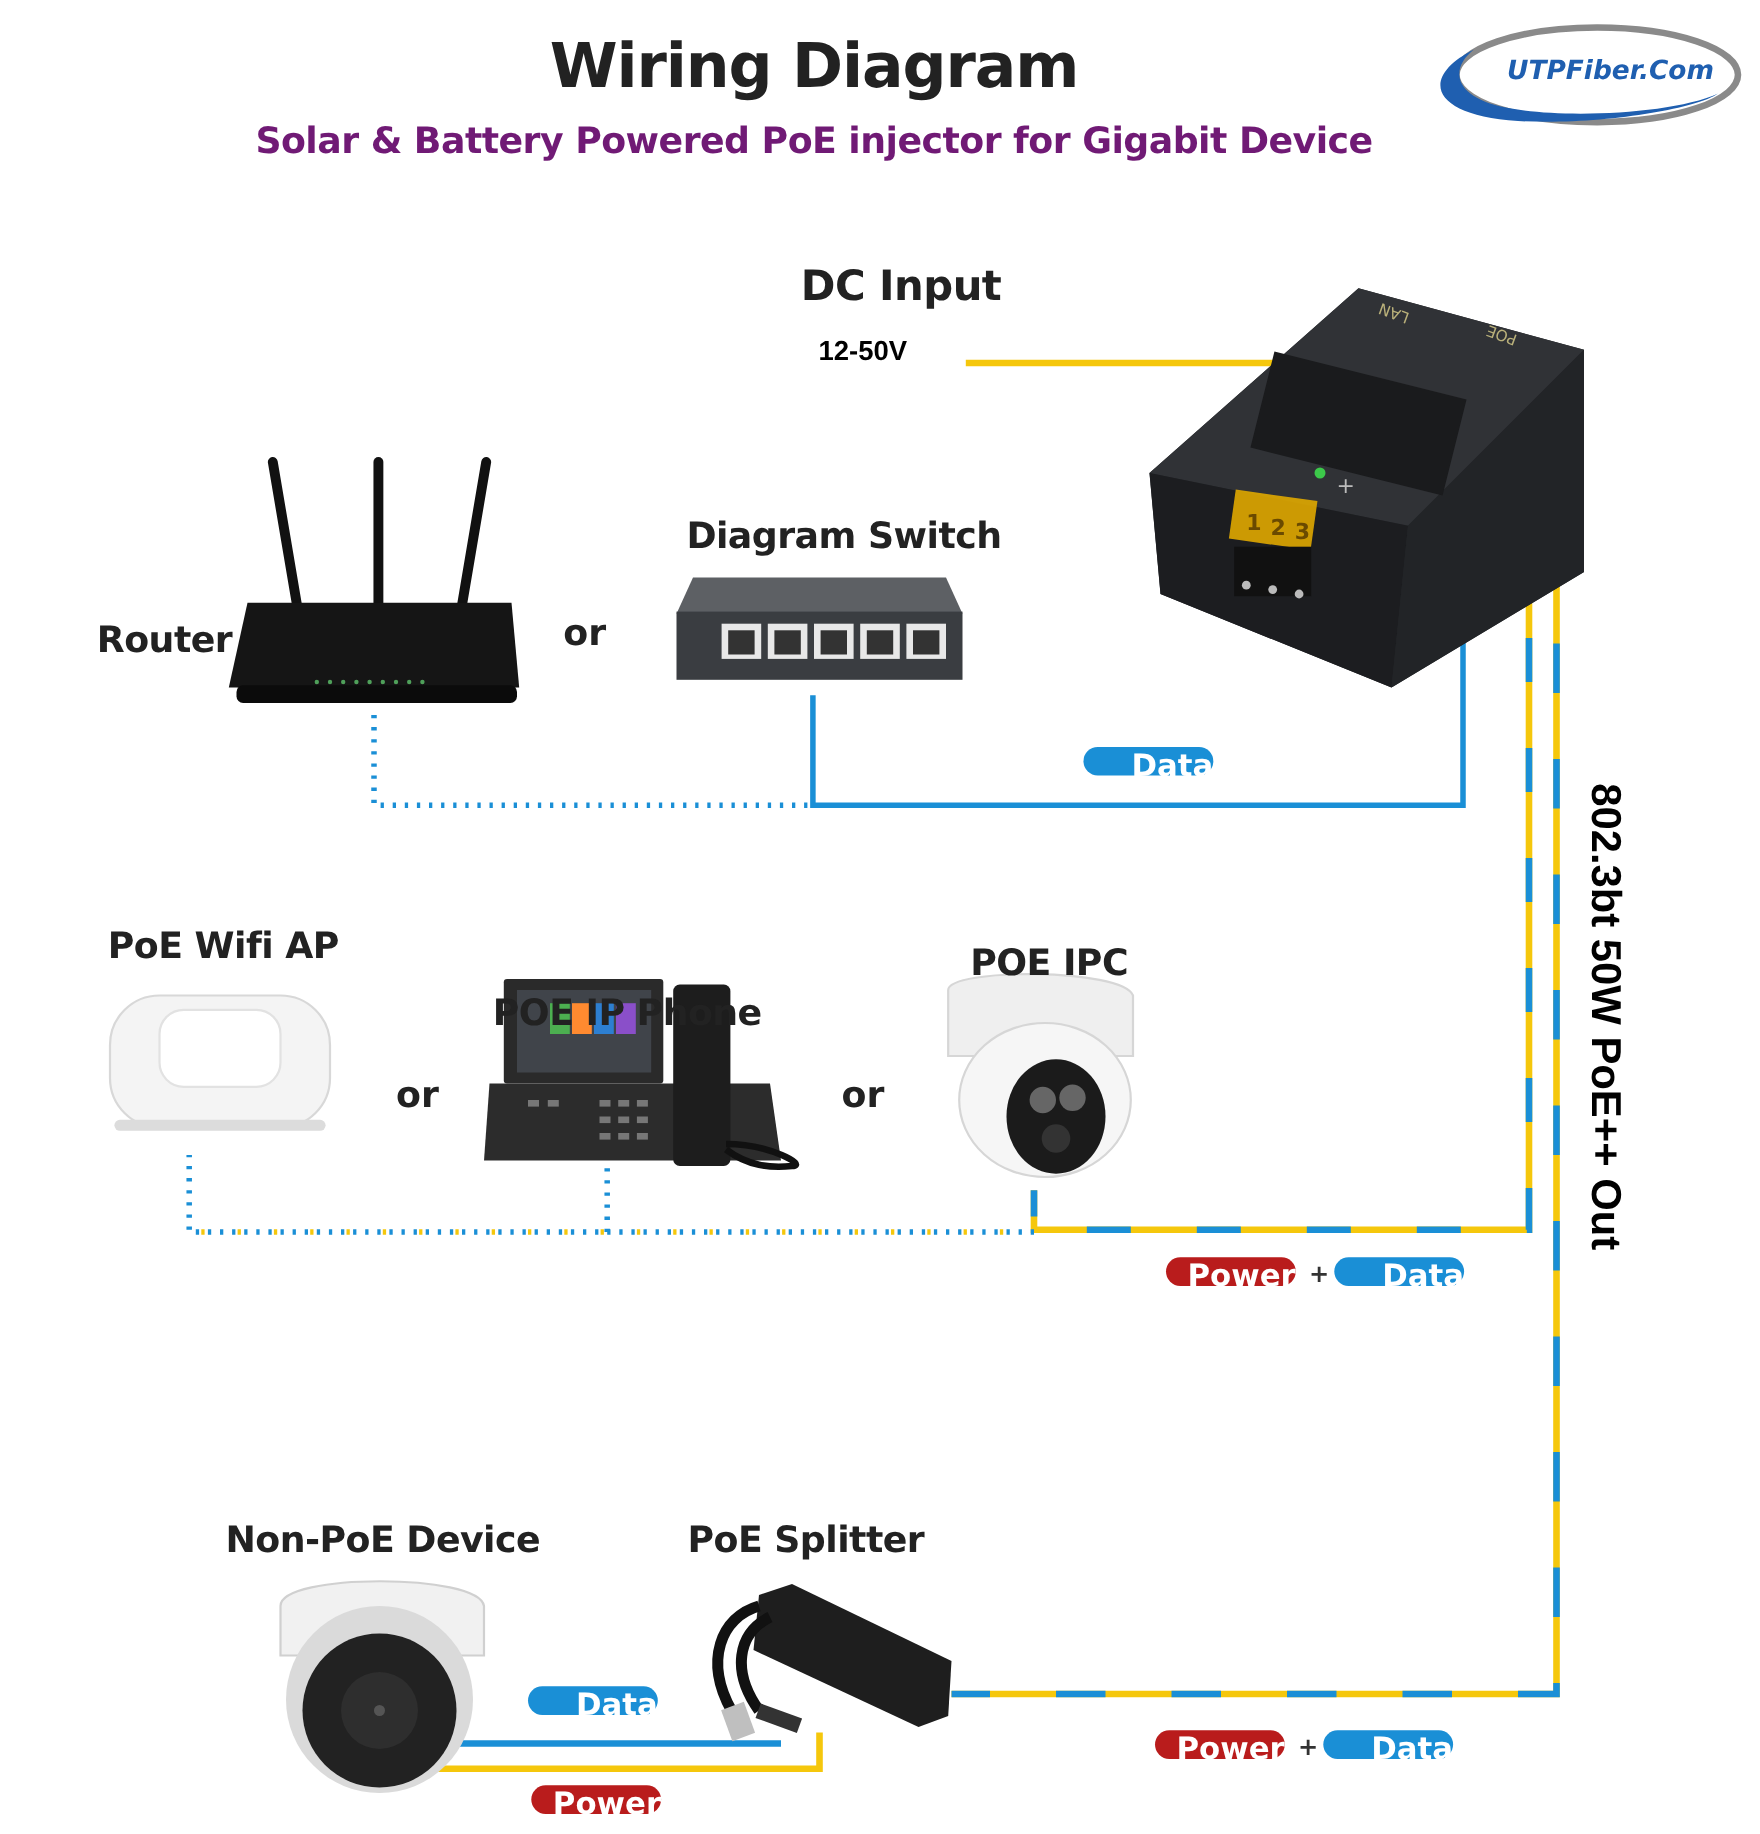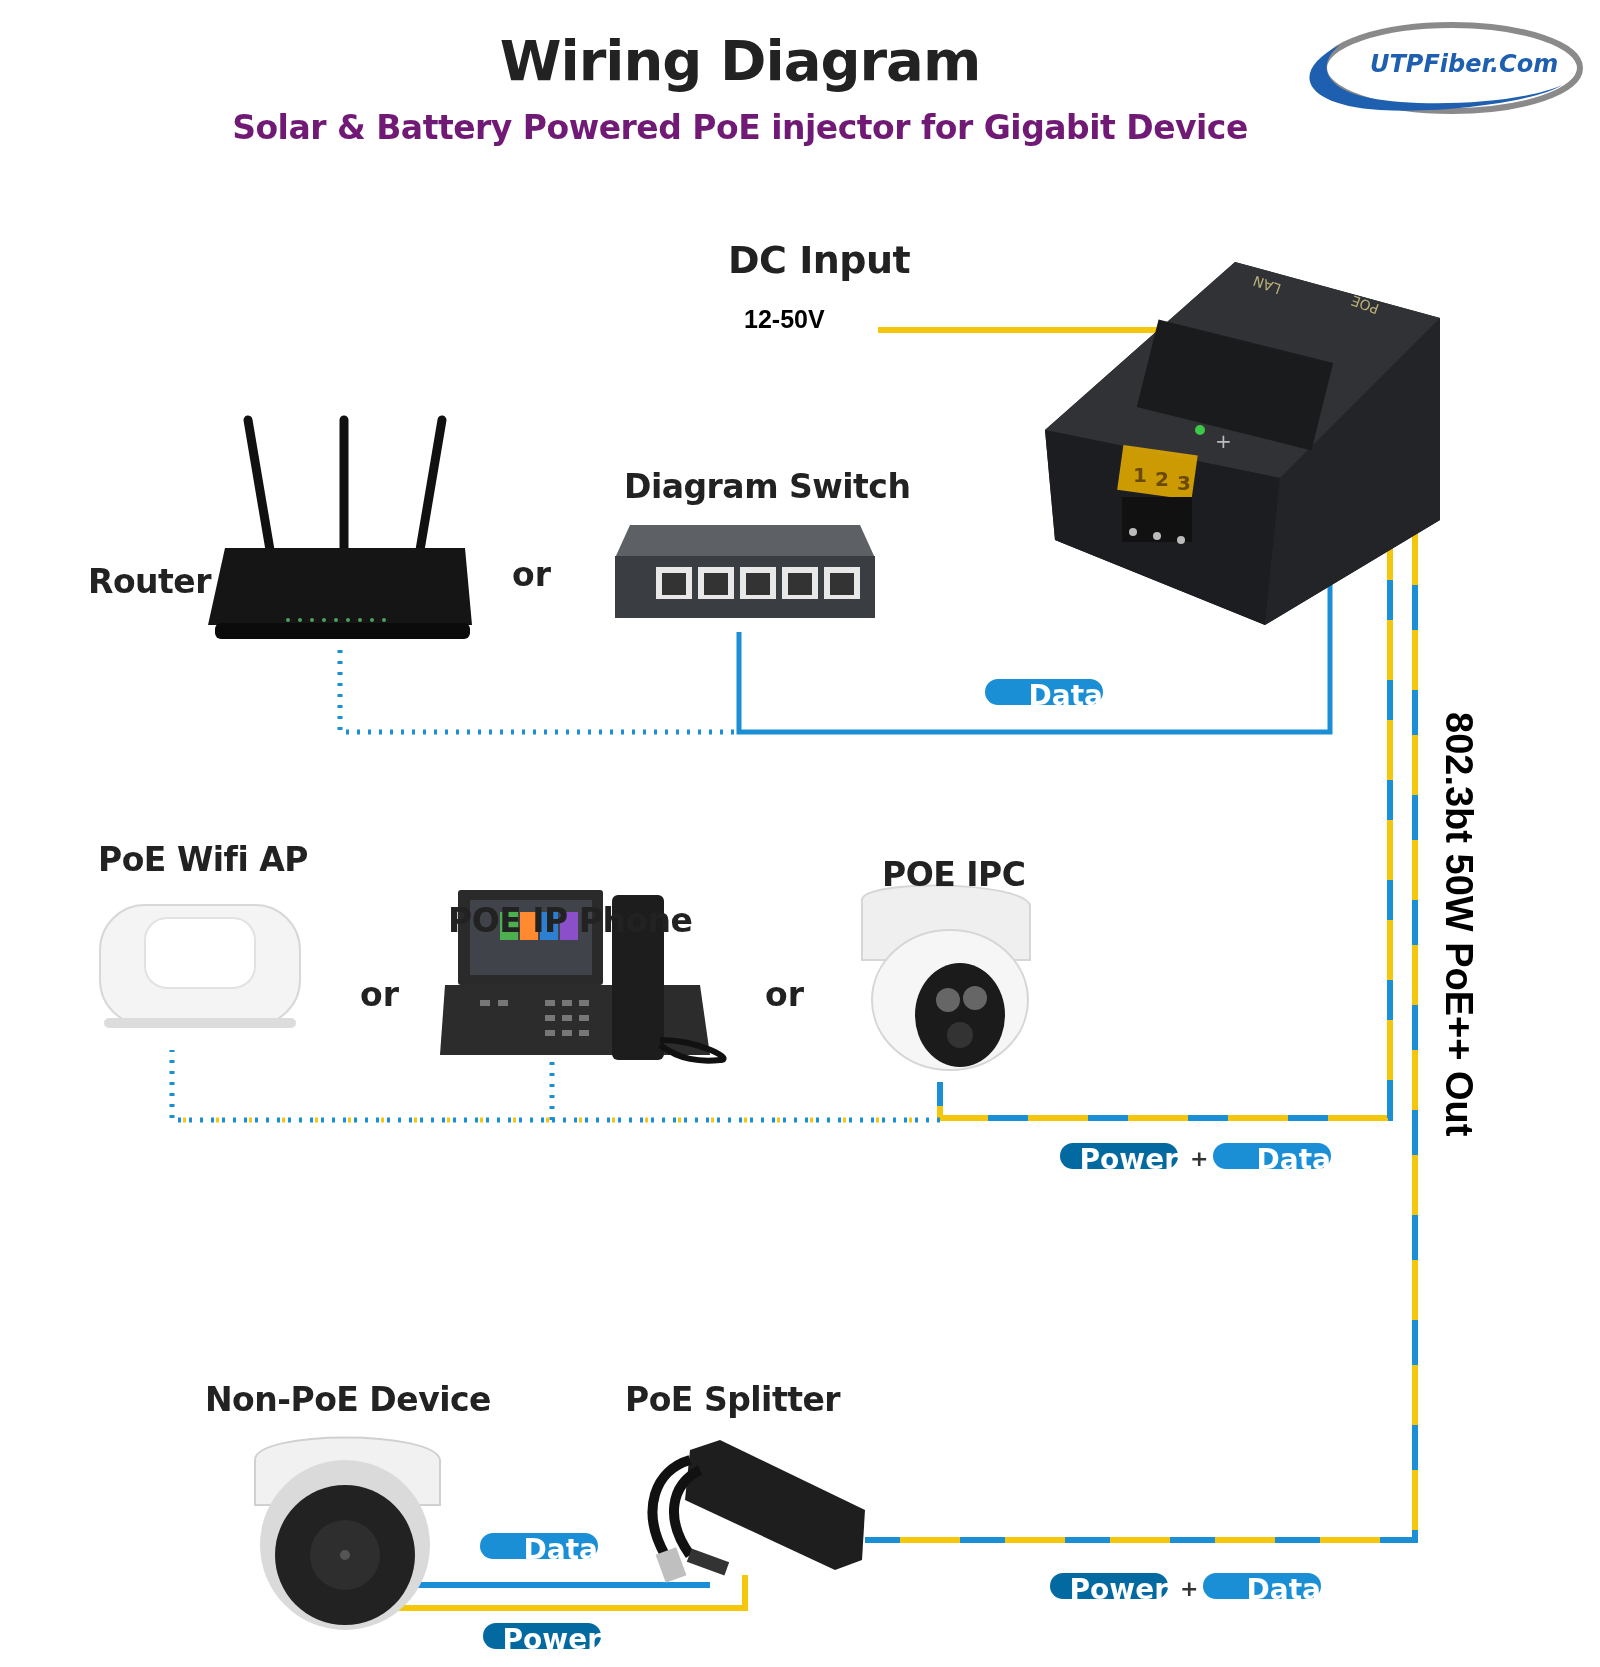--- a/index.html
+++ b/index.html
@@ -6,21 +6,21 @@
   body { width:1600px; height:1667px; position:relative; overflow:hidden; font-family:"DejaVu Sans", sans-serif; color:#1e1e1e; }
   .abs { position:absolute; }
   .title { left:0; width:1480px; top:28px; text-align:center; font-size:56px; font-weight:bold; letter-spacing:-1px; color:#222; }
   .subtitle { left:0; width:1480px; top:108px; text-align:center; font-size:33px; font-weight:bold; letter-spacing:-0.5px; color:#701a75; }
   .label { font-size:33px; font-weight:bold; color:#222; white-space:nowrap; letter-spacing:-0.5px; }
   .or { font-size:33px; font-weight:bold; color:#222; }
   .volt { font-family:"Liberation Sans", sans-serif; font-size:25px; font-weight:bold; color:#000; }
   .vert { font-family:"Liberation Sans", sans-serif; font-size:38px; font-weight:bold; color:#000; transform:rotate(90deg); transform-origin:left top; white-space:nowrap; }
   .pill { height:26px; border-radius:18px; color:#fff; font-weight:bold; font-size:28px; text-align:right; line-height:34px; }
   .pill.data { background:#1a8fd6; }
-  .pill.power { background:#0369a1; }
+  .pill.power { background:#b91c1c; }
   .plus { font-size:22px; font-weight:bold; color:#333; }
   svg { position:absolute; left:0; top:0; }
   .logo-text { font-family:"DejaVu Sans", sans-serif; font-weight:bold; font-style:italic; fill:#1f5fb0; }
 </style>
 </head>
 <body>
 
 <div class="abs title">Wiring Diagram</div>
 <div class="abs subtitle">Solar &amp; Battery Powered PoE injector for Gigabit Device</div>
 

